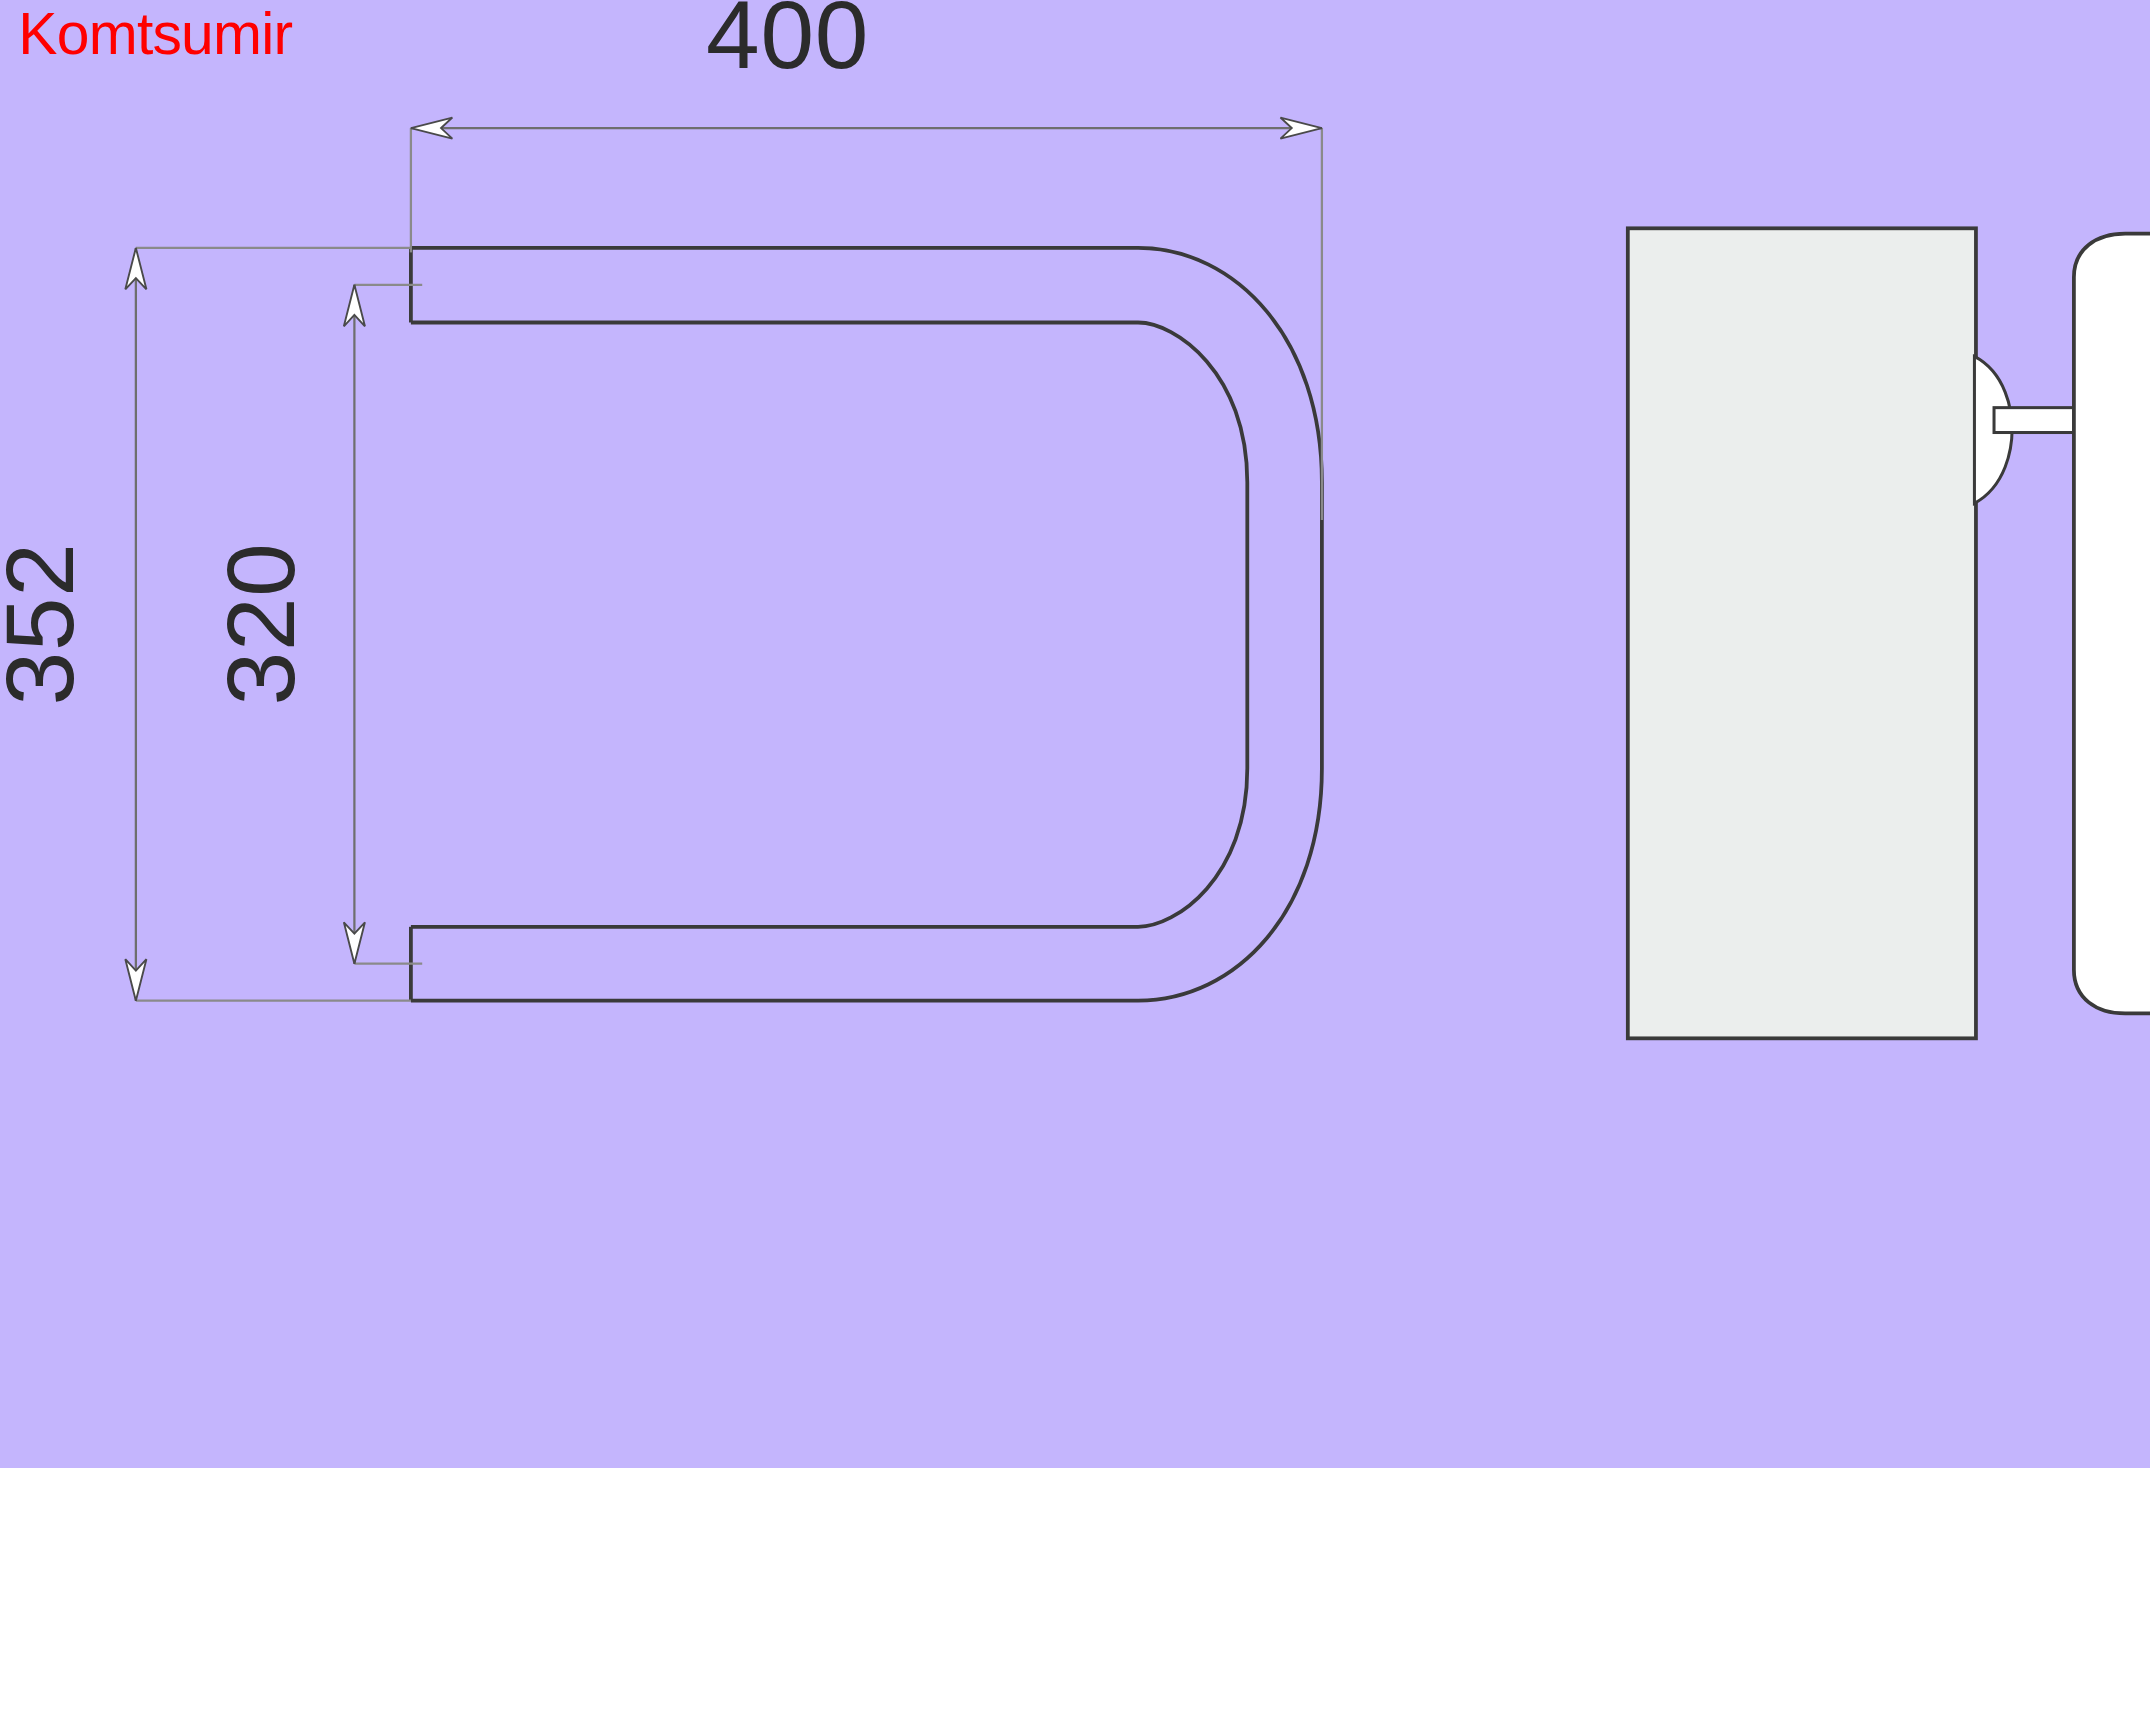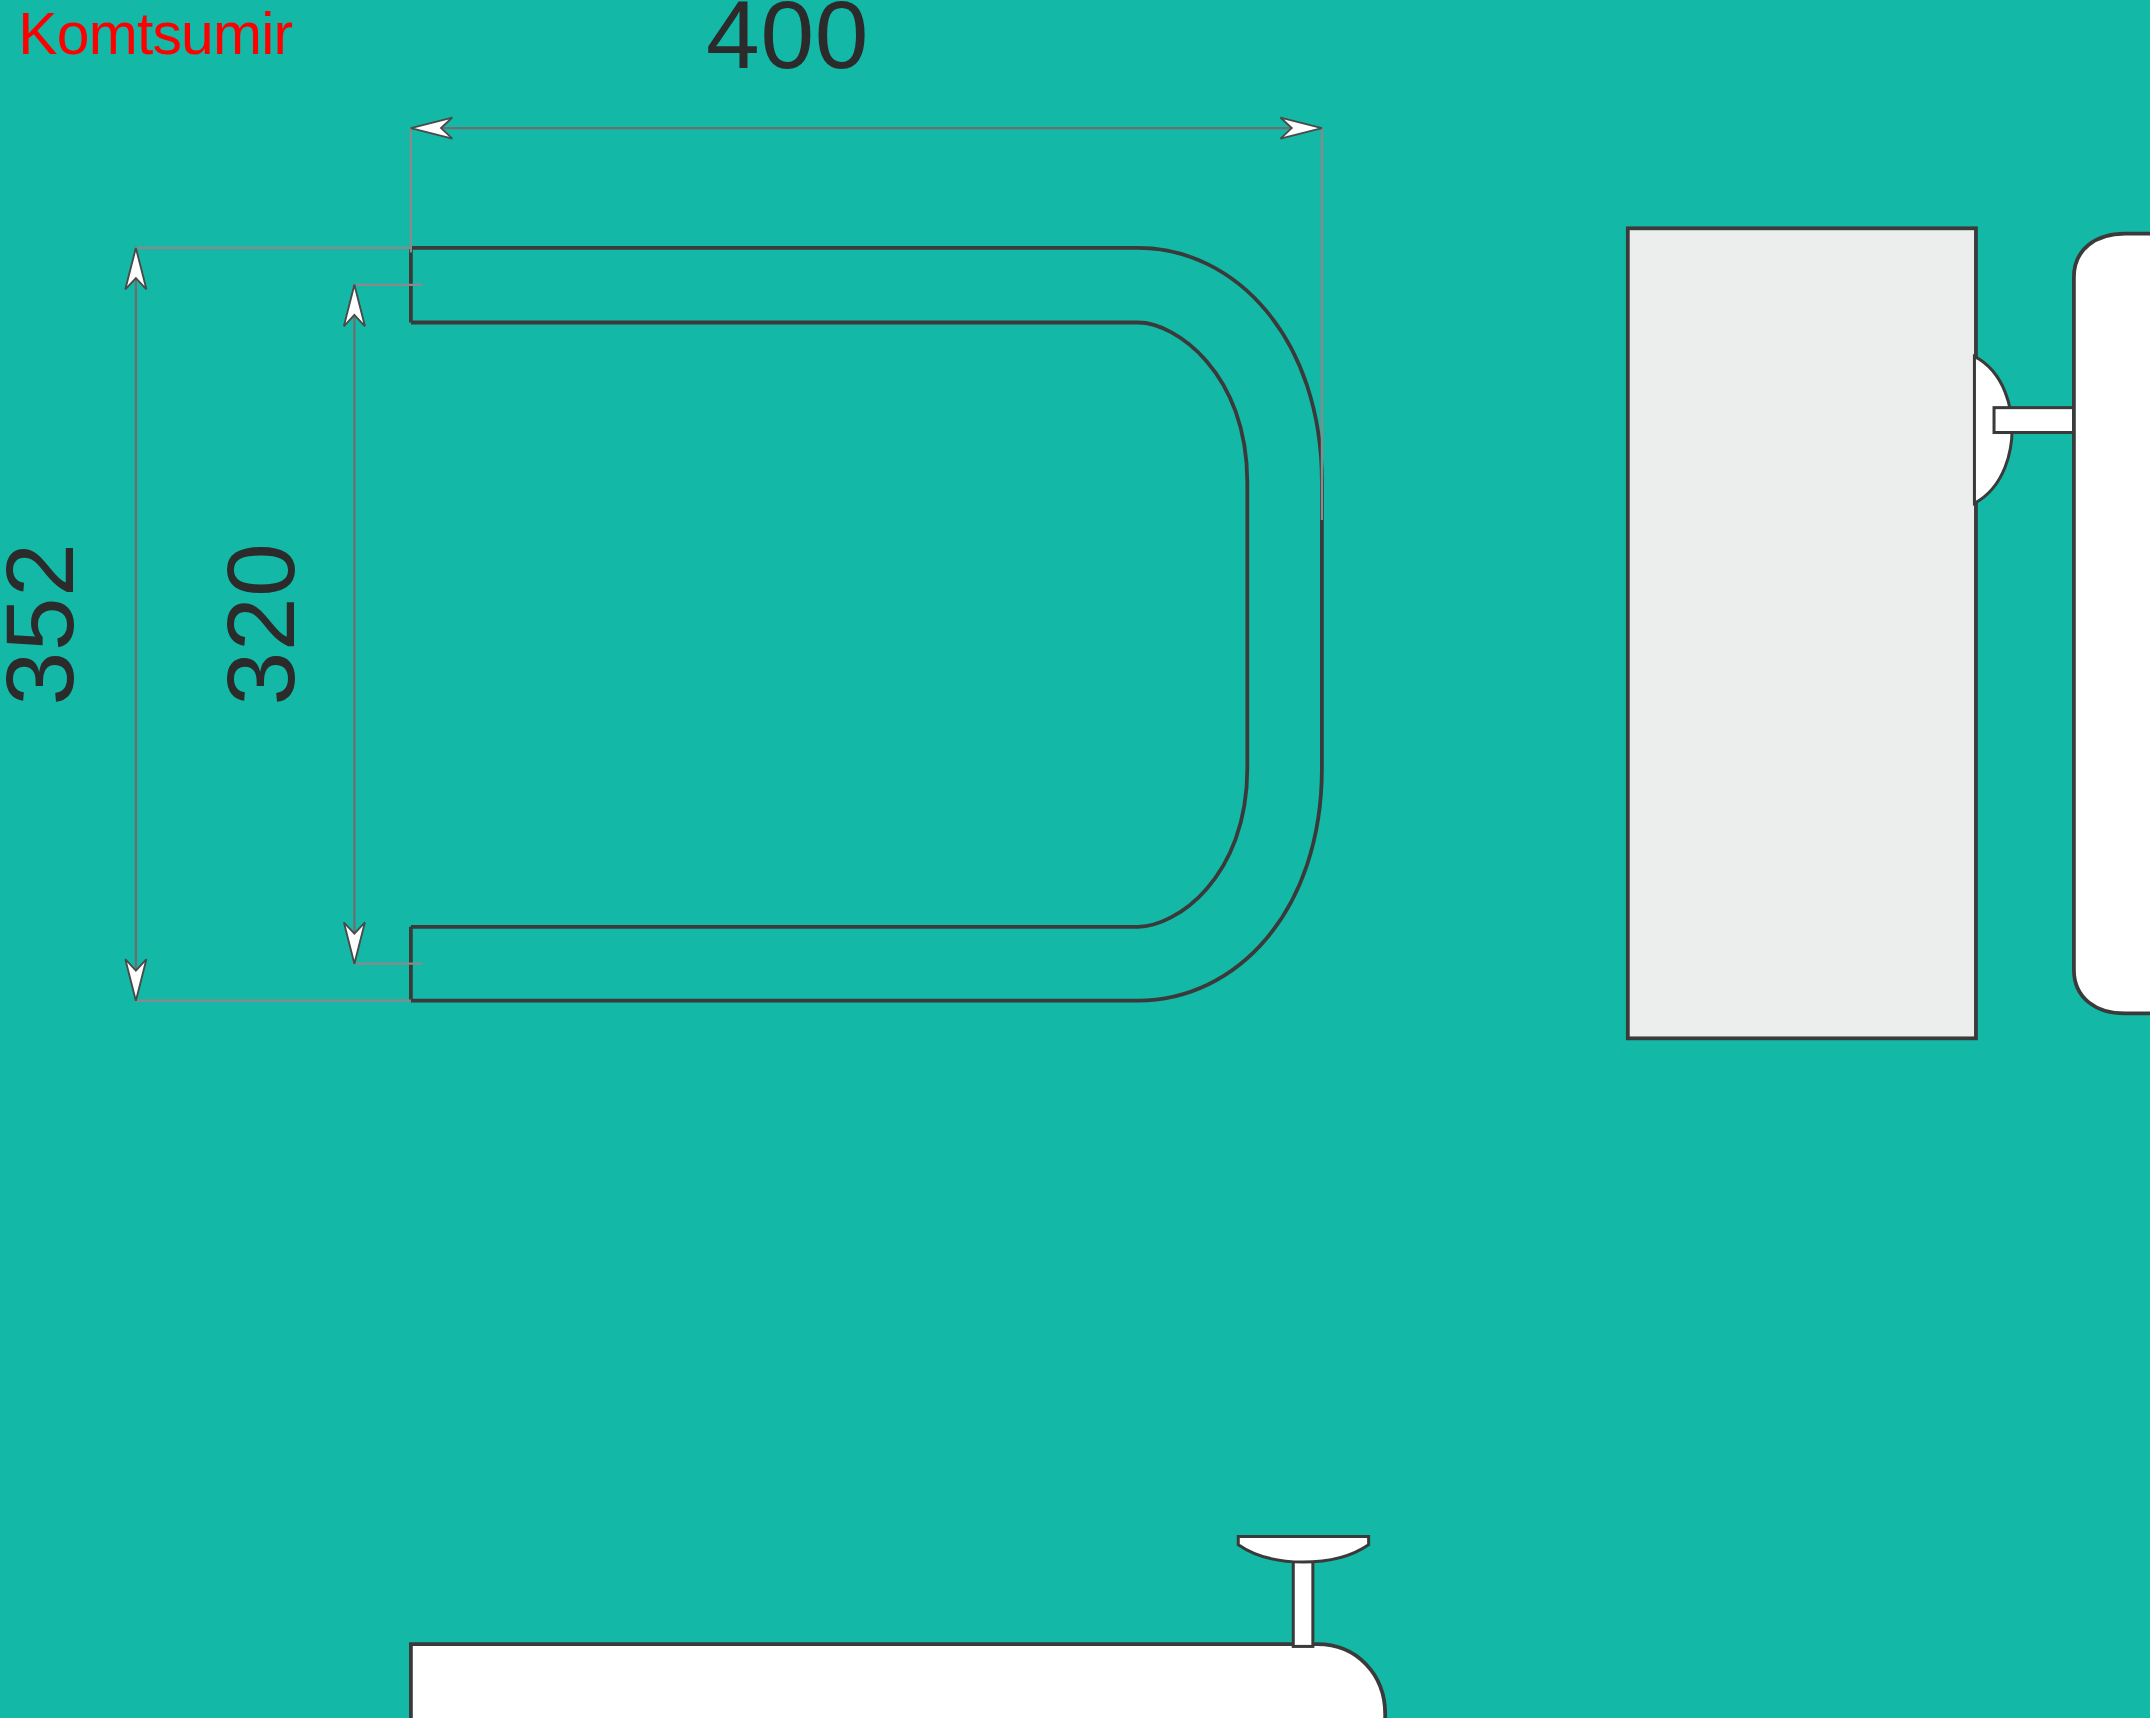--- a/index.html
+++ b/index.html
@@ -7,22 +7,22 @@
     margin: 0;
     padding: 0;
     background: #ffffff;
   }
   body {
     font-family: "Liberation Sans", sans-serif;
   }
   #page {
     position: relative;
     width: 2151px;
-    height: 1718px;
-    background: #14b8a6;
+    height: 1468px;
+    background: #c4b5fd;
     overflow: hidden;
   }
   #drawing {
     position: absolute;
     left: 0;
     top: 0;
     width: 2151px;
     height: 1718px;
     display: block;
   }

